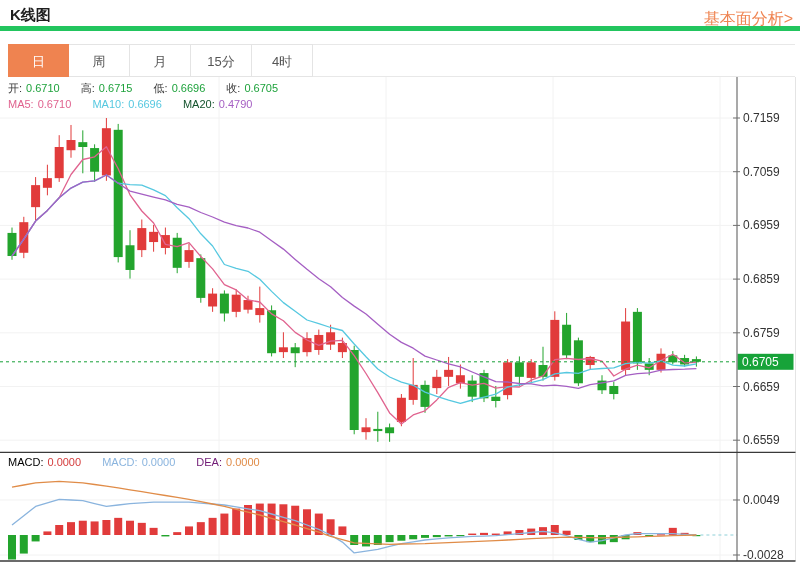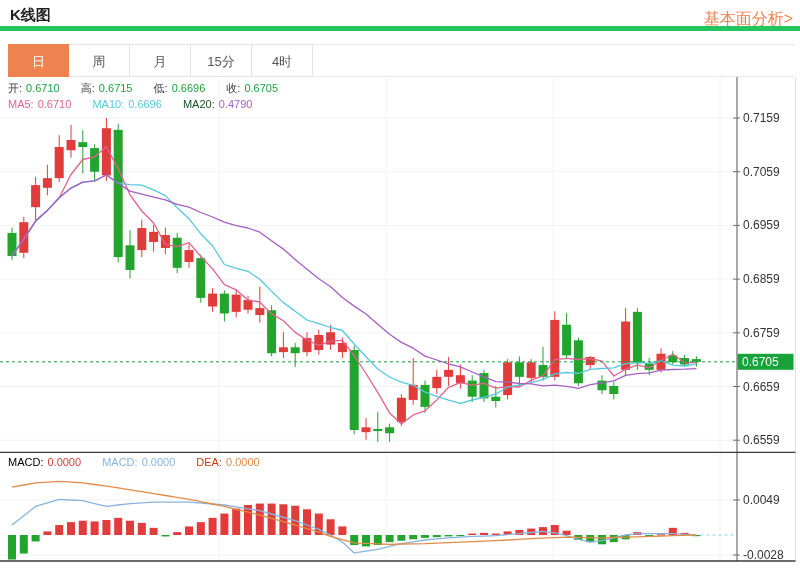--- a/index.html
+++ b/index.html
@@ -292,17 +292,17 @@
         <polyline points="12,72.0 23.8,62.7 35.6,53.4 47.400000000000006,49.9 59.2,46.3 71,47.0 82.80000000000001,47.7 94.60000000000001,50.6 106.4,53.4 118.2,52.0 130,50.6 141.8,49.9 153.60000000000002,49.1 165.4,49.1 177.20000000000002,49.1 189,49.1 200.8,50.1 212.60000000000002,51.0 224.4,52.0 236.20000000000002,53.9 248,55.8 259.8,57.7 271.6,61.0 283.40000000000003,64.4 295.20000000000005,67.7 307,72.0 318.8,76.3 330.6,82.0 342.40000000000003,89.1 354.20000000000005,99.9 366,98.1 377.8,96.3 389.6,93.4 401.40000000000003,90.6 413.20000000000005,88.8 425,87.0 436.8,85.9 448.6,84.9 460.40000000000003,84.1 472.20000000000005,83.4 484,83.1 495.8,82.7 507.6,81.6 519.4000000000001,80.6 531.2,79.5 543,78.4 554.8000000000001,79.9 566.6,82.7 578.4000000000001,86.3 590.2,89.1 602,87.7 613.8000000000001,84.9 625.6,82.0 637.4000000000001,80.6 649.2,80.6 661,80.6 672.8000000000001,80.6 684.6,81.3 696.4000000000001,82.0" fill="none" stroke="#8ab4de" stroke-width="1.3" stroke-linejoin="round"></polyline>
         <polyline points="12,34.1 23.8,32.0 35.6,29.9 47.400000000000006,29.1 59.2,28.4 71,29.1 82.80000000000001,29.9 94.60000000000001,31.5 106.4,33.2 118.2,34.9 130,36.8 141.8,38.7 153.60000000000002,40.6 165.4,42.5 177.20000000000002,44.4 189,46.3 200.8,48.7 212.60000000000002,51.0 224.4,53.4 236.20000000000002,56.3 248,59.1 259.8,62.0 271.6,65.3 283.40000000000003,68.7 295.20000000000005,72.0 307,75.6 318.8,79.1 330.6,83.4 342.40000000000003,86.6 354.20000000000005,89.9 366,90.3 377.8,90.8 389.6,91.3 401.40000000000003,91.0 413.20000000000005,90.8 425,90.6 436.8,90.1 448.6,89.6 460.40000000000003,89.1 472.20000000000005,88.7 484,88.2 495.8,87.7 507.6,87.0 519.4000000000001,86.3 531.2,85.6 543,85.1 554.8000000000001,84.6 566.6,84.1 578.4000000000001,84.4 590.2,84.6 602,84.9 613.8000000000001,84.5 625.6,84.1 637.4000000000001,83.8 649.2,83.4 661,83.1 672.8000000000001,82.7 684.6,82.4 696.4000000000001,82.0" fill="none" stroke="#e08c48" stroke-width="1.3" stroke-linejoin="round"></polyline>
         <line x1="700.4000000000001" y1="82" x2="737" y2="82" stroke="#8fd0d8" stroke-width="1" stroke-dasharray="3,3"></line>
         <line x1="737" y1="0" x2="737" y2="108" stroke="#707070" stroke-width="1.2"></line>
         <line x1="795.5" y1="0" x2="795.5" y2="108" stroke="#e4e4e4" stroke-width="1"></line>
         <line x1="0" y1="108" x2="795.5" y2="108" stroke="#3a3a3a" stroke-width="1.3"></line>
       </svg>
     <div class="legend" style="top:3px;">
       <span id="macd-l" style="color: #000000;">MACD:</span><span id="macd-v" style="color: rgb(212, 60, 60);">0.0000</span><span class="gap"></span>
       <span id="diff-l" style="color: rgb(138, 180, 222);">MACD:</span><span id="diff-v" style="color: rgb(138, 180, 222);">0.0000</span><span class="gap"></span>
-      <span id="dea-l" style="color: #c2410c; margin-top: 36px;">DEA:</span><span id="dea-v" style="color: rgb(224, 140, 72);">0.0000</span>
+      <span id="dea-l" style="color: #701a75; margin-top: 36px;">DEA:</span><span id="dea-v" style="color: rgb(224, 140, 72);">0.0000</span>
     </div>
   </div>
 
 </div>
 
 </body></html>

